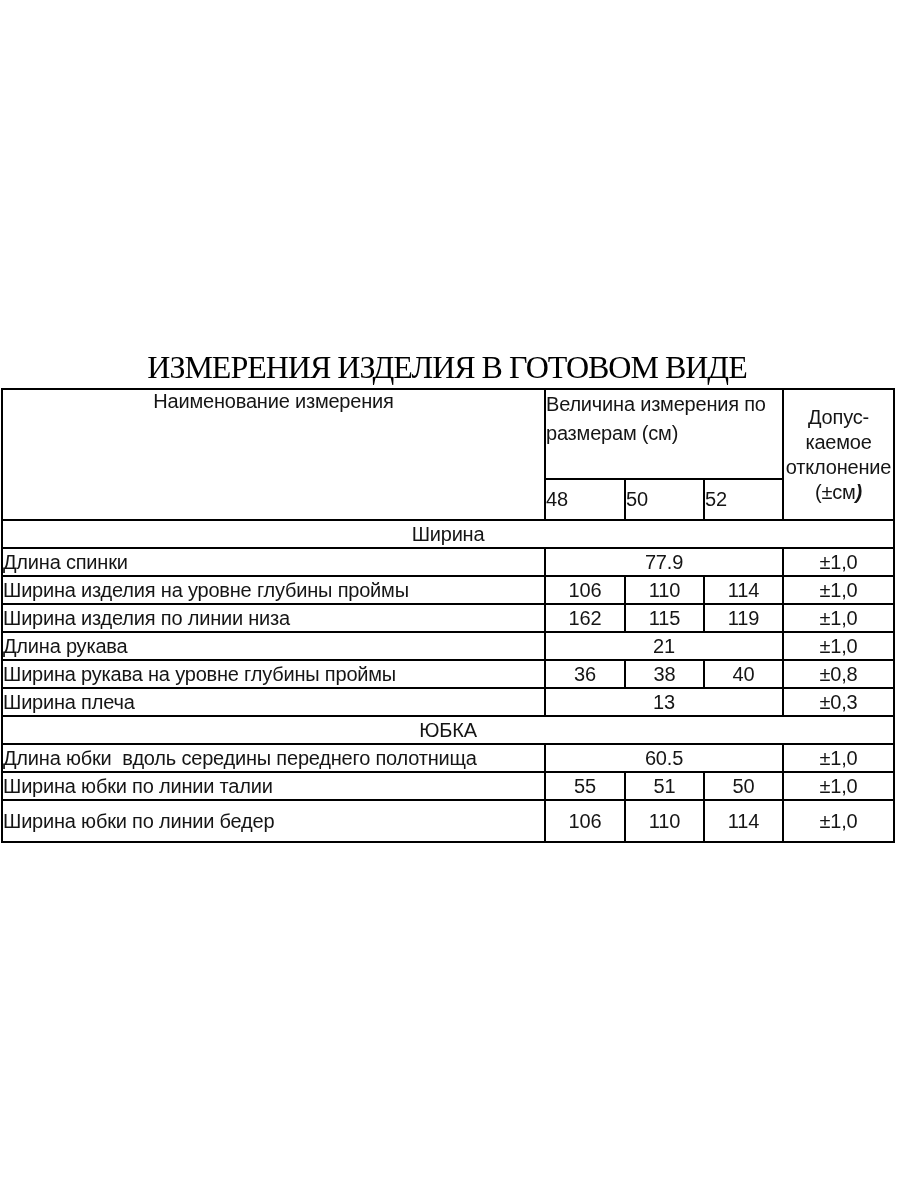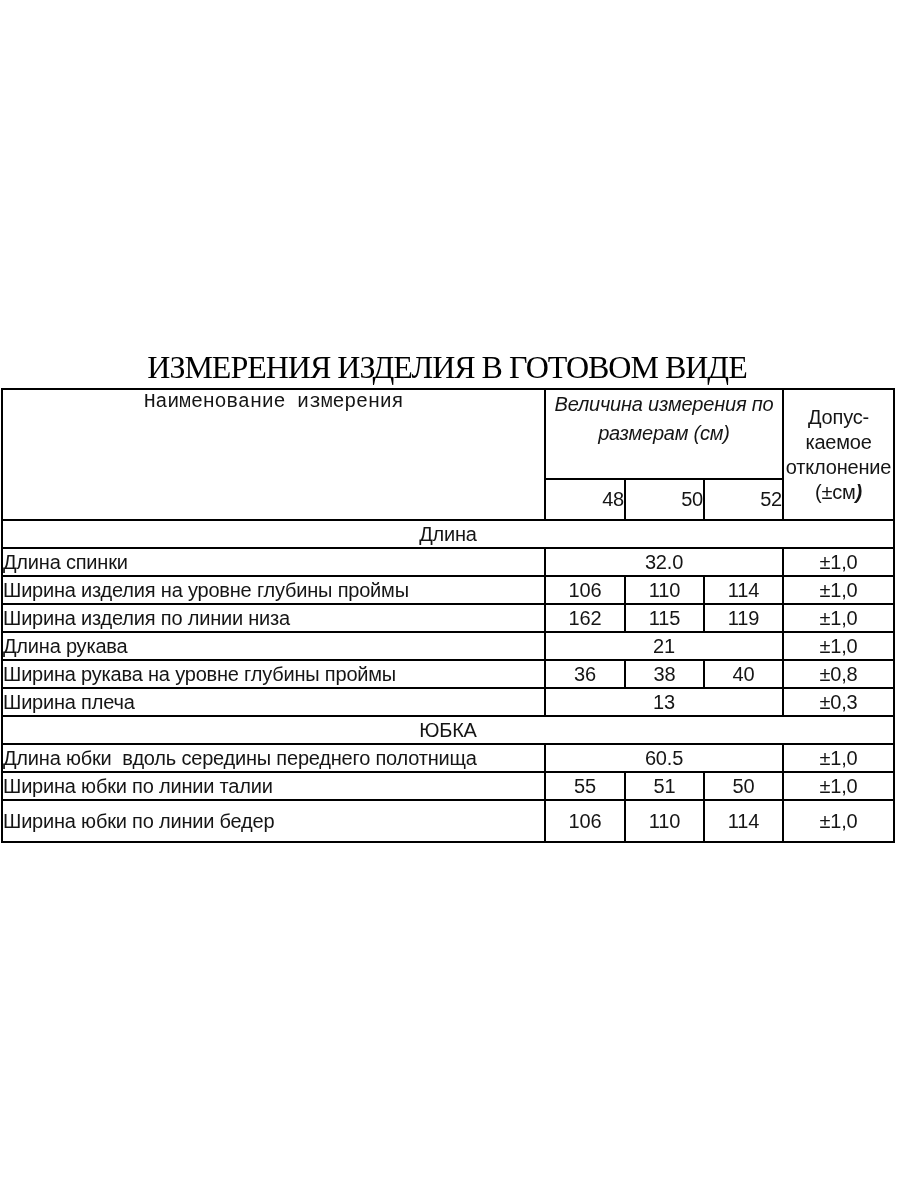--- a/index.html
+++ b/index.html
@@ -45,44 +45,42 @@
     font-size: 20px;
     letter-spacing: -0.2px;
     color: #151515;
     overflow: hidden;
   }
   .th-name {
     vertical-align: top;
     text-align: center;
     padding-top: 28px;
     font-size: 22px;
-    font-family: Liberation Mono, monospace;
   }
   .th-values {
     vertical-align: top;
-    text-align: center;
+    text-align: left;
     padding: 7px 2px 0 10px;
     font-weight: 700;
-    font-style: italic;
     font-size: 19px;
     letter-spacing: -0.3px;
     line-height: 1.45;
   }
   .th-dev {
     vertical-align: middle;
     text-align: center;
     font-size: 18px;
     letter-spacing: -0.4px;
     line-height: 25px;
     border-radius: 27px;
   }
   .th-dev .dev-line { display: block; }
   .paren-bold { font-weight: 700; font-style: italic; }
   .th-size {
-    text-align: right;
+    text-align: left;
     vertical-align: middle;
     height: 39px;
   }
   .row-header { height: 90px; }
   .row-section td {
     text-align: center;
     vertical-align: middle;
     height: 26px;
   }
   .row-data { height: 28px; }
@@ -125,26 +123,26 @@
         <span class="dev-line"><span>(±см</span><span class="paren-bold">)</span></span>
       </td>
     </tr>
     <tr>
       <td class="th-size">48</td>
       <td class="th-size">50</td>
       <td class="th-size">52</td>
     </tr>
 
     <tr class="row-section">
-      <td colspan="5">Длина</td>
+      <td colspan="5">Ширина</td>
     </tr>
 
     <tr class="row-data">
       <td class="cell-name">Длина спинки</td>
-      <td class="cell-num" colspan="3">32.0</td>
+      <td class="cell-num" colspan="3">77.9</td>
       <td class="cell-num">±1,0</td>
     </tr>
 
     <tr class="row-data">
       <td class="cell-name">Ширина изделия на уровне глубины проймы</td>
       <td class="cell-num">106</td>
       <td class="cell-num">110</td>
       <td class="cell-num">114</td>
       <td class="cell-num">±1,0</td>
     </tr>

